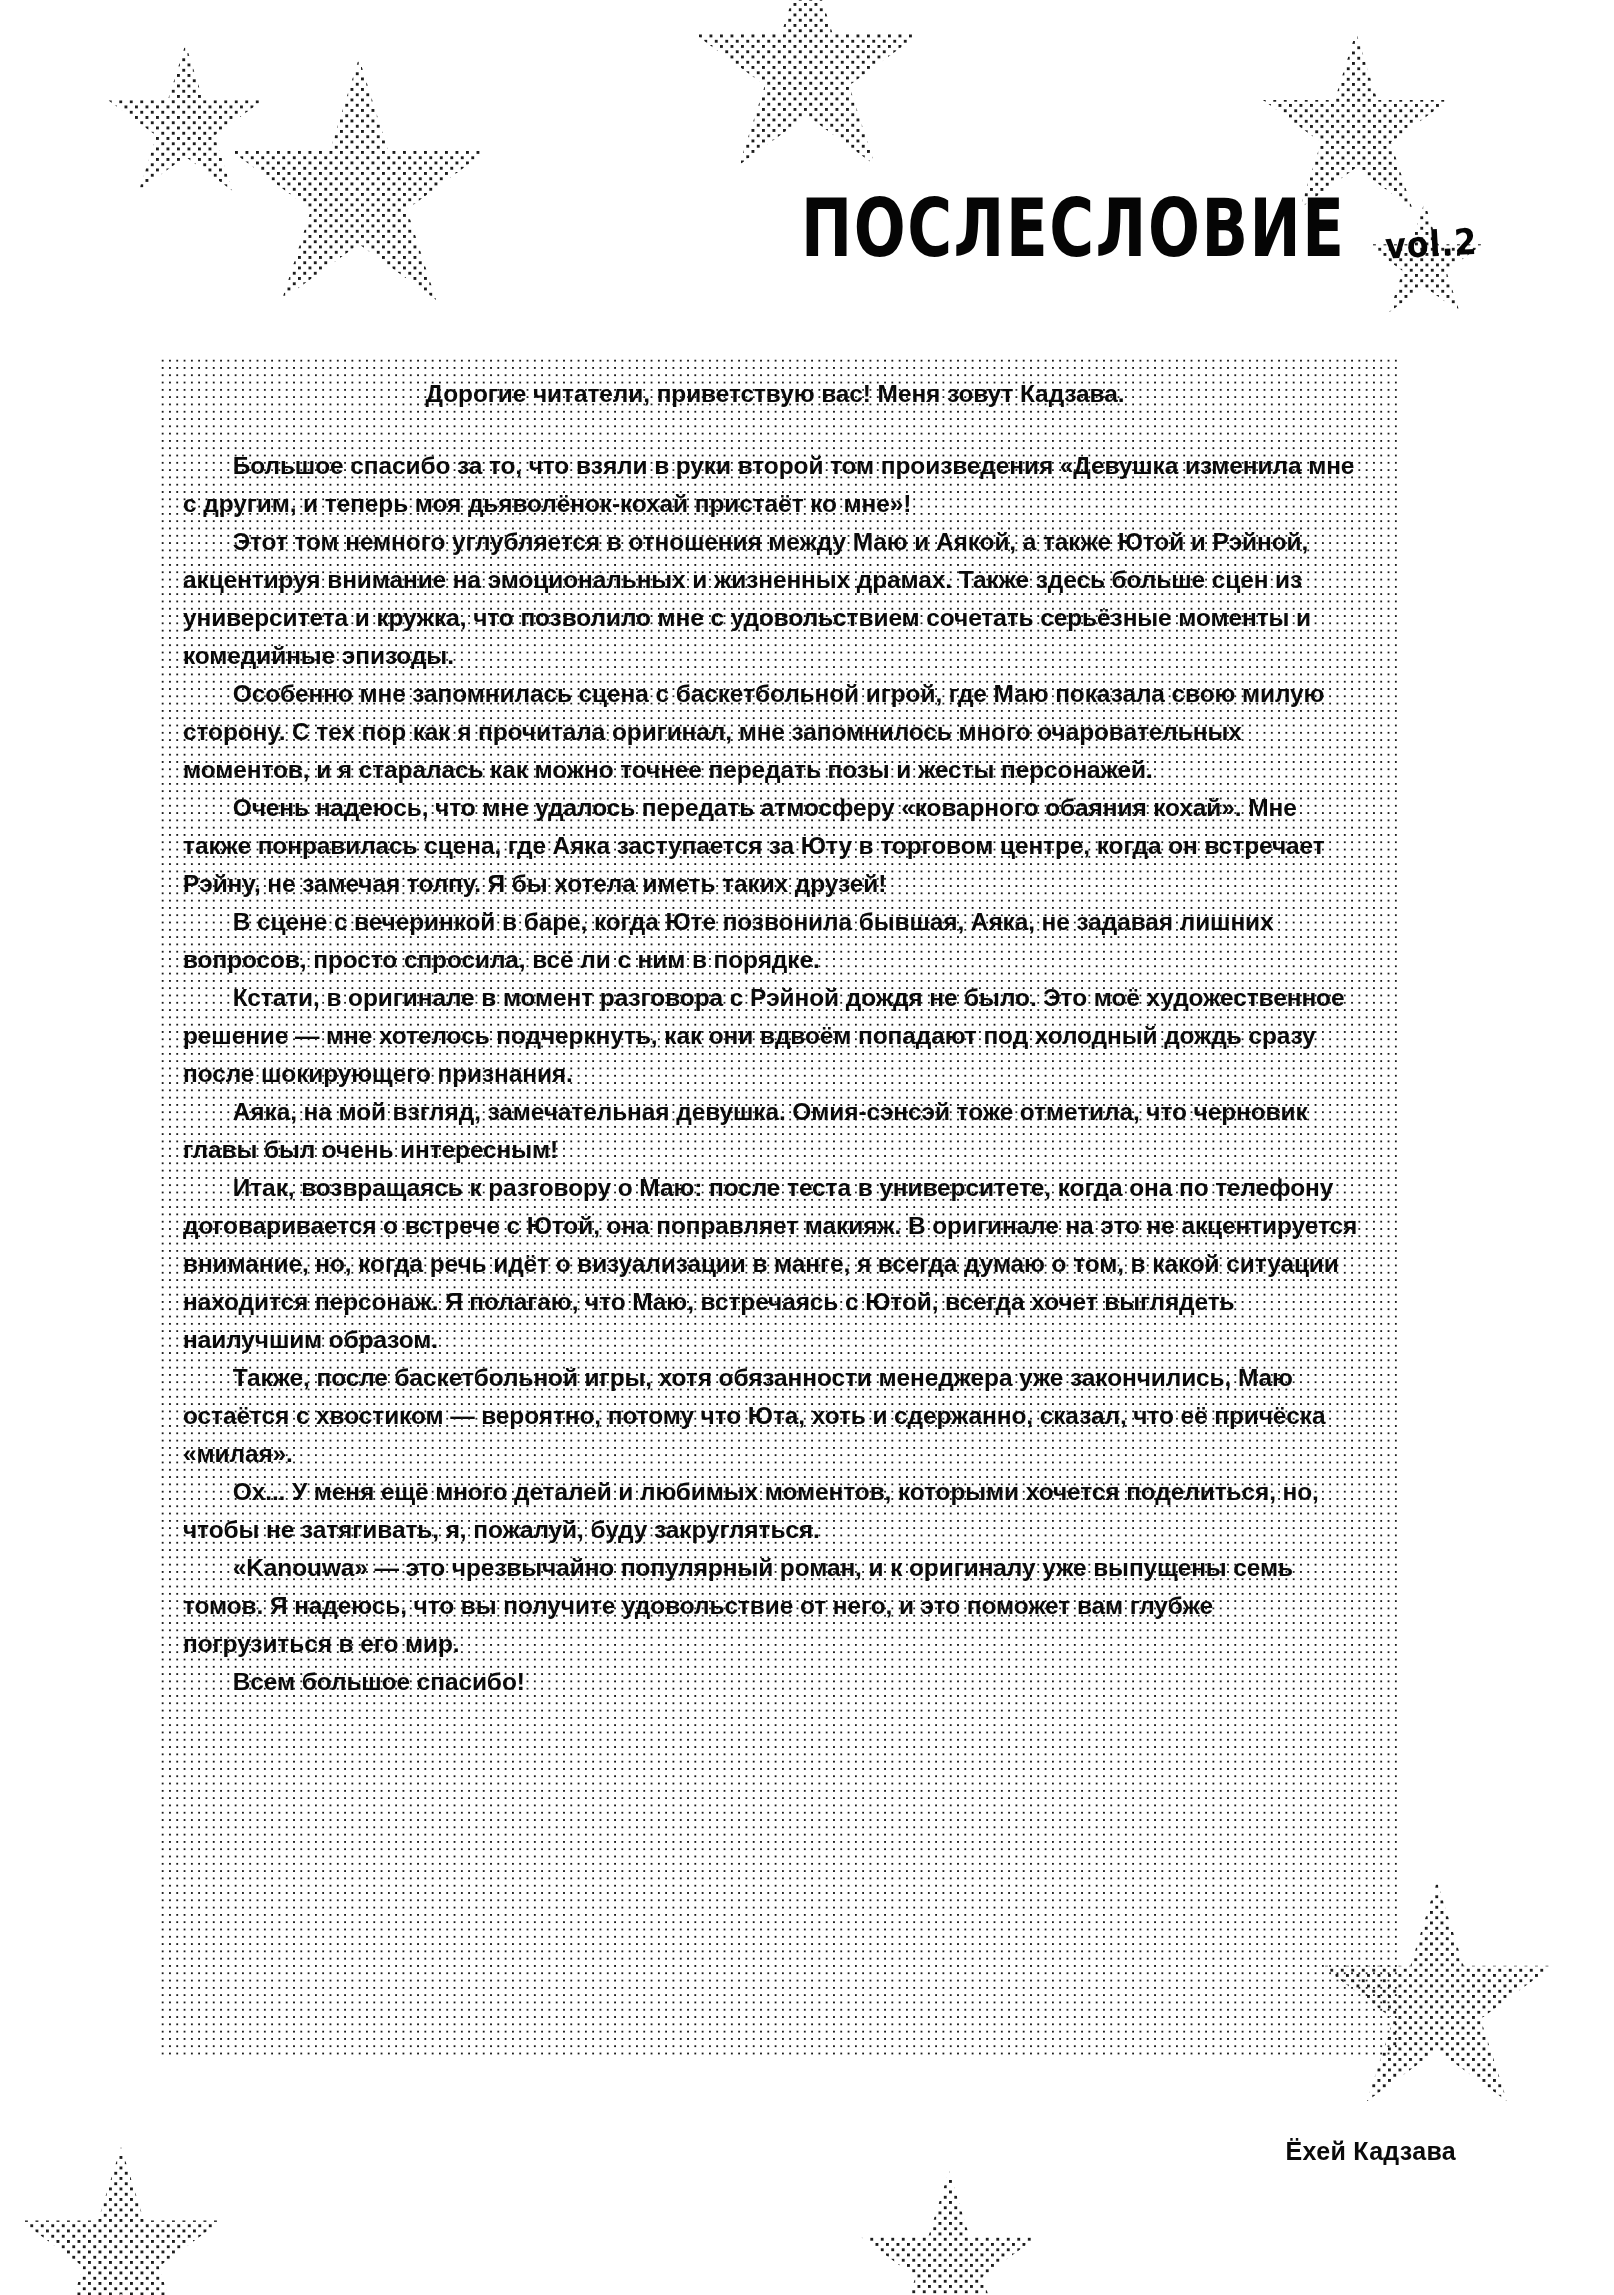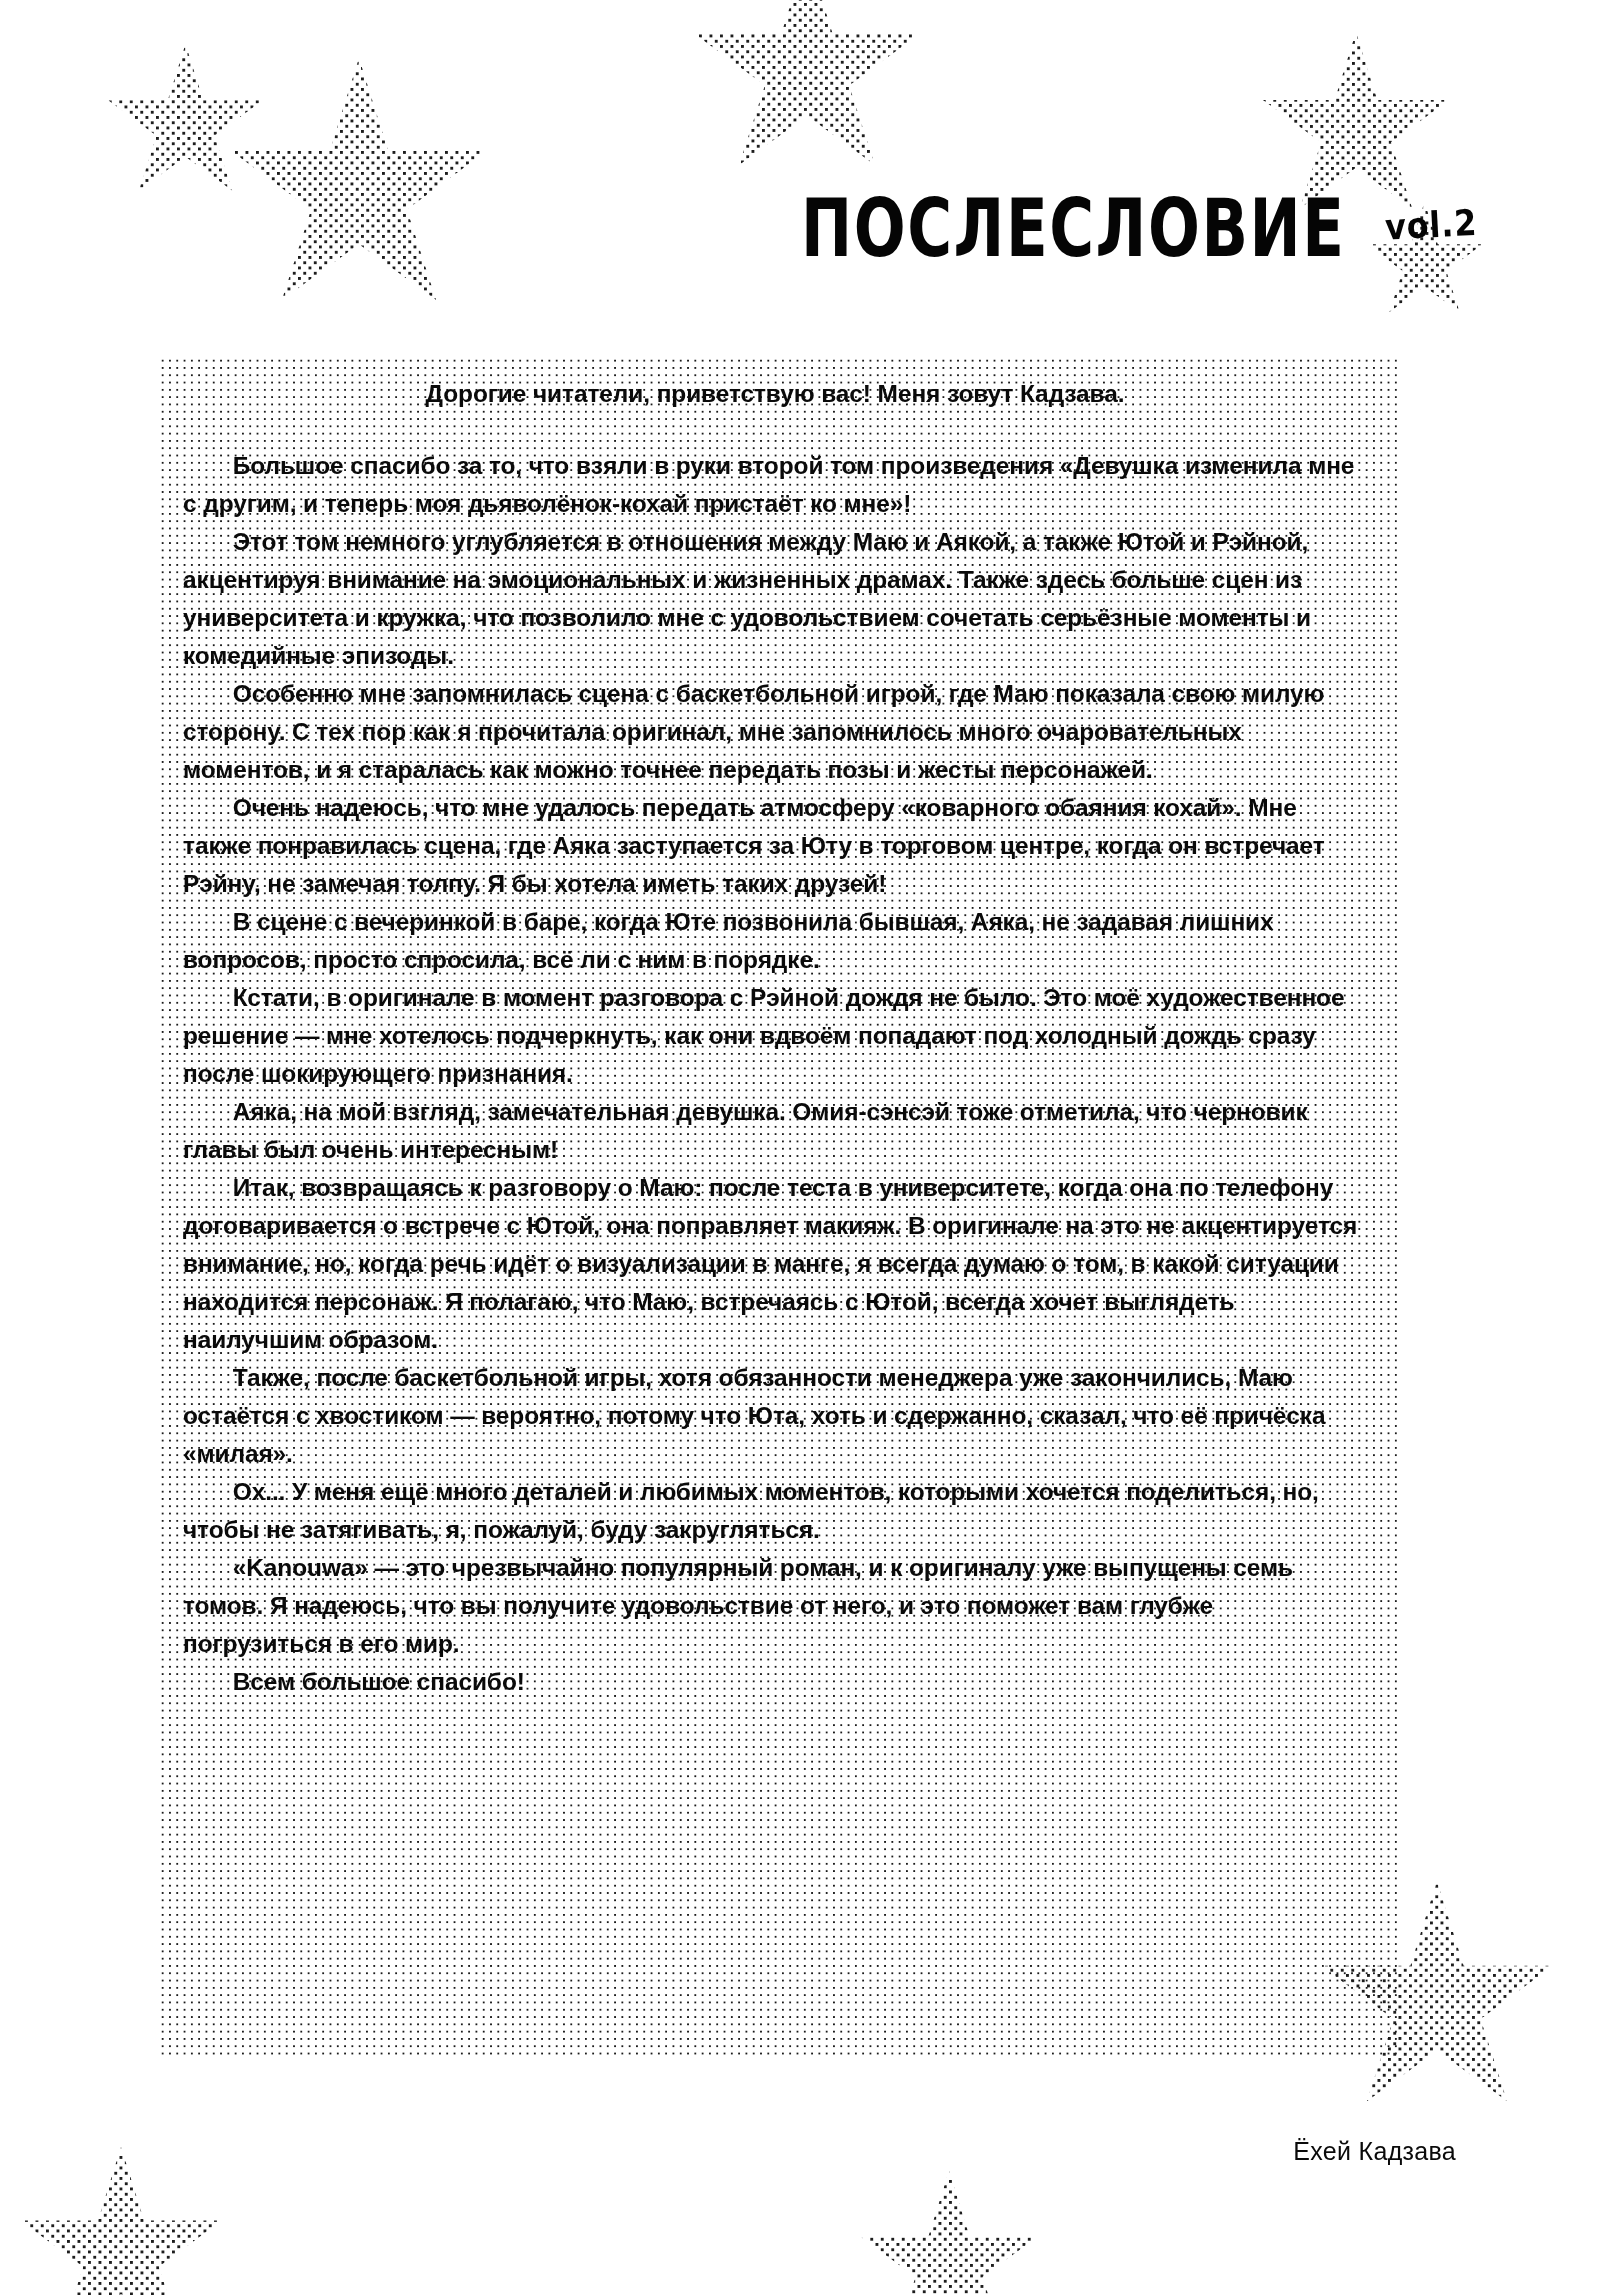--- a/index.html
+++ b/index.html
@@ -30,21 +30,21 @@
     pointer-events: none;
   }
 
   
   .title-row {
     position: absolute;
     left: 0;
     top: 206px;
     width: 1477px;
     display: flex;
-    align-items: flex-start;
+    align-items: flex-end;
     justify-content: flex-end;
     gap: 22.6px;
   }
   .title-main {
     font-family: "DejaVu Sans", sans-serif;
     font-weight: 700;
     font-size: 63px;
     letter-spacing: 1.6px;
     line-height: 1;
     transform: scaleY(1.28) scaleX(0.97);
@@ -96,21 +96,21 @@
     text-align: center;
     margin-bottom: 34px;
   }
 
   
   .signature {
     position: absolute;
     right: 158px;
     top: 2137px;
     font-family: "Liberation Sans", sans-serif;
-    font-weight: 400;
+    font-weight: 700;
     font-size: 25px;
     letter-spacing: 0.3px;
     color: #0a0a0a;
   }
 </style>
 </head>
 <body>
 
 <div class="star" style="left:105px;  top:44px;  width:161px; height:161px;"></div>
 <div class="star" style="left:226px;  top:58px;  width:266px; height:266px;"></div>

